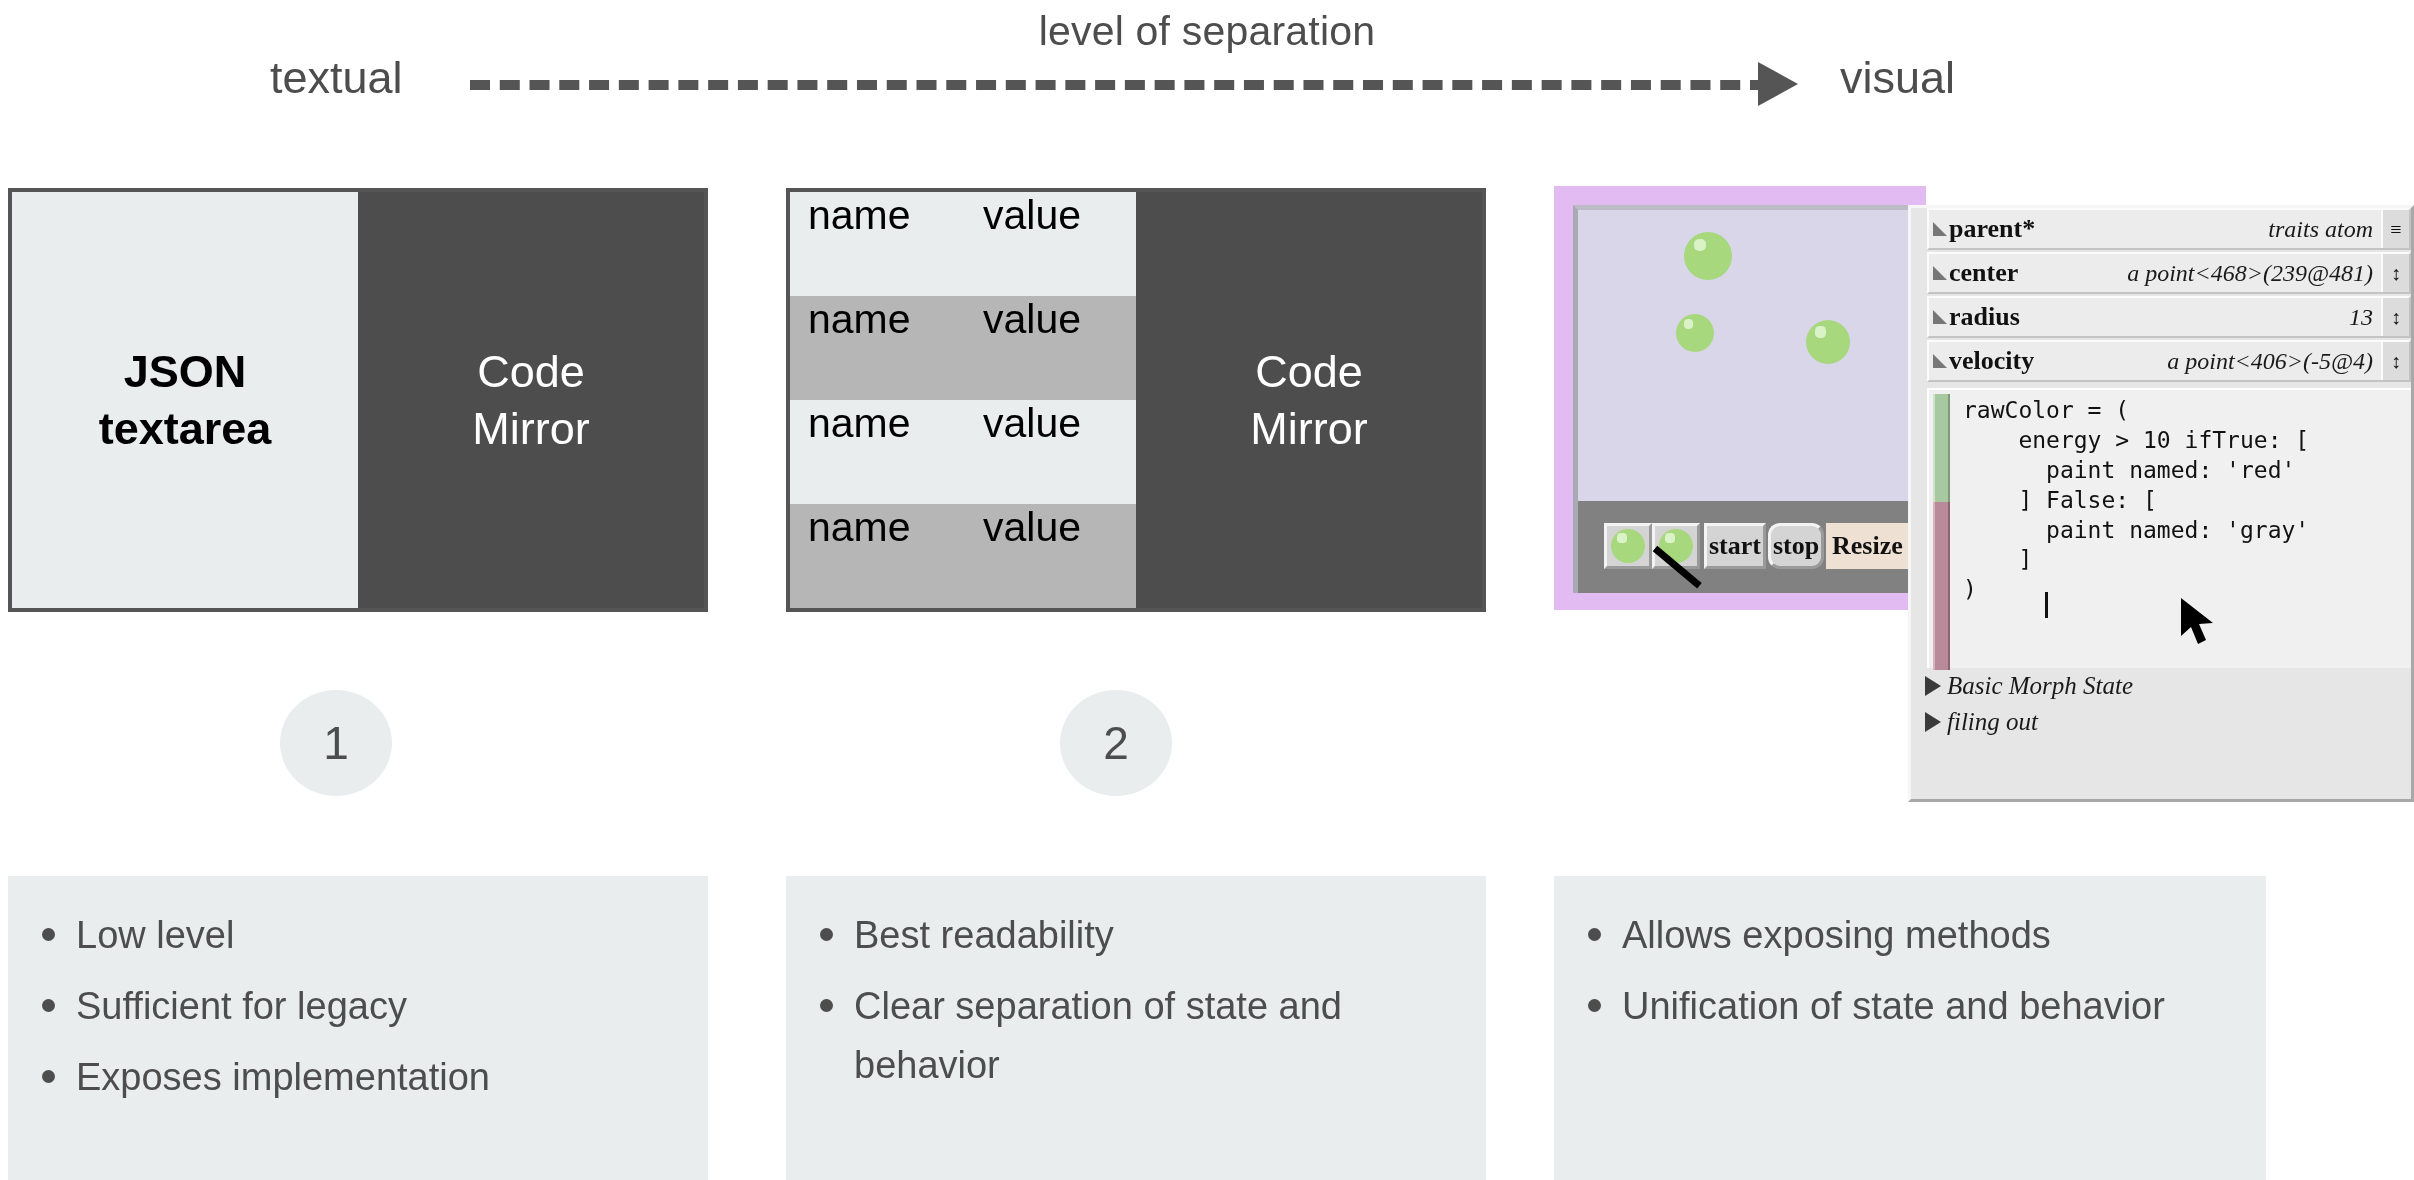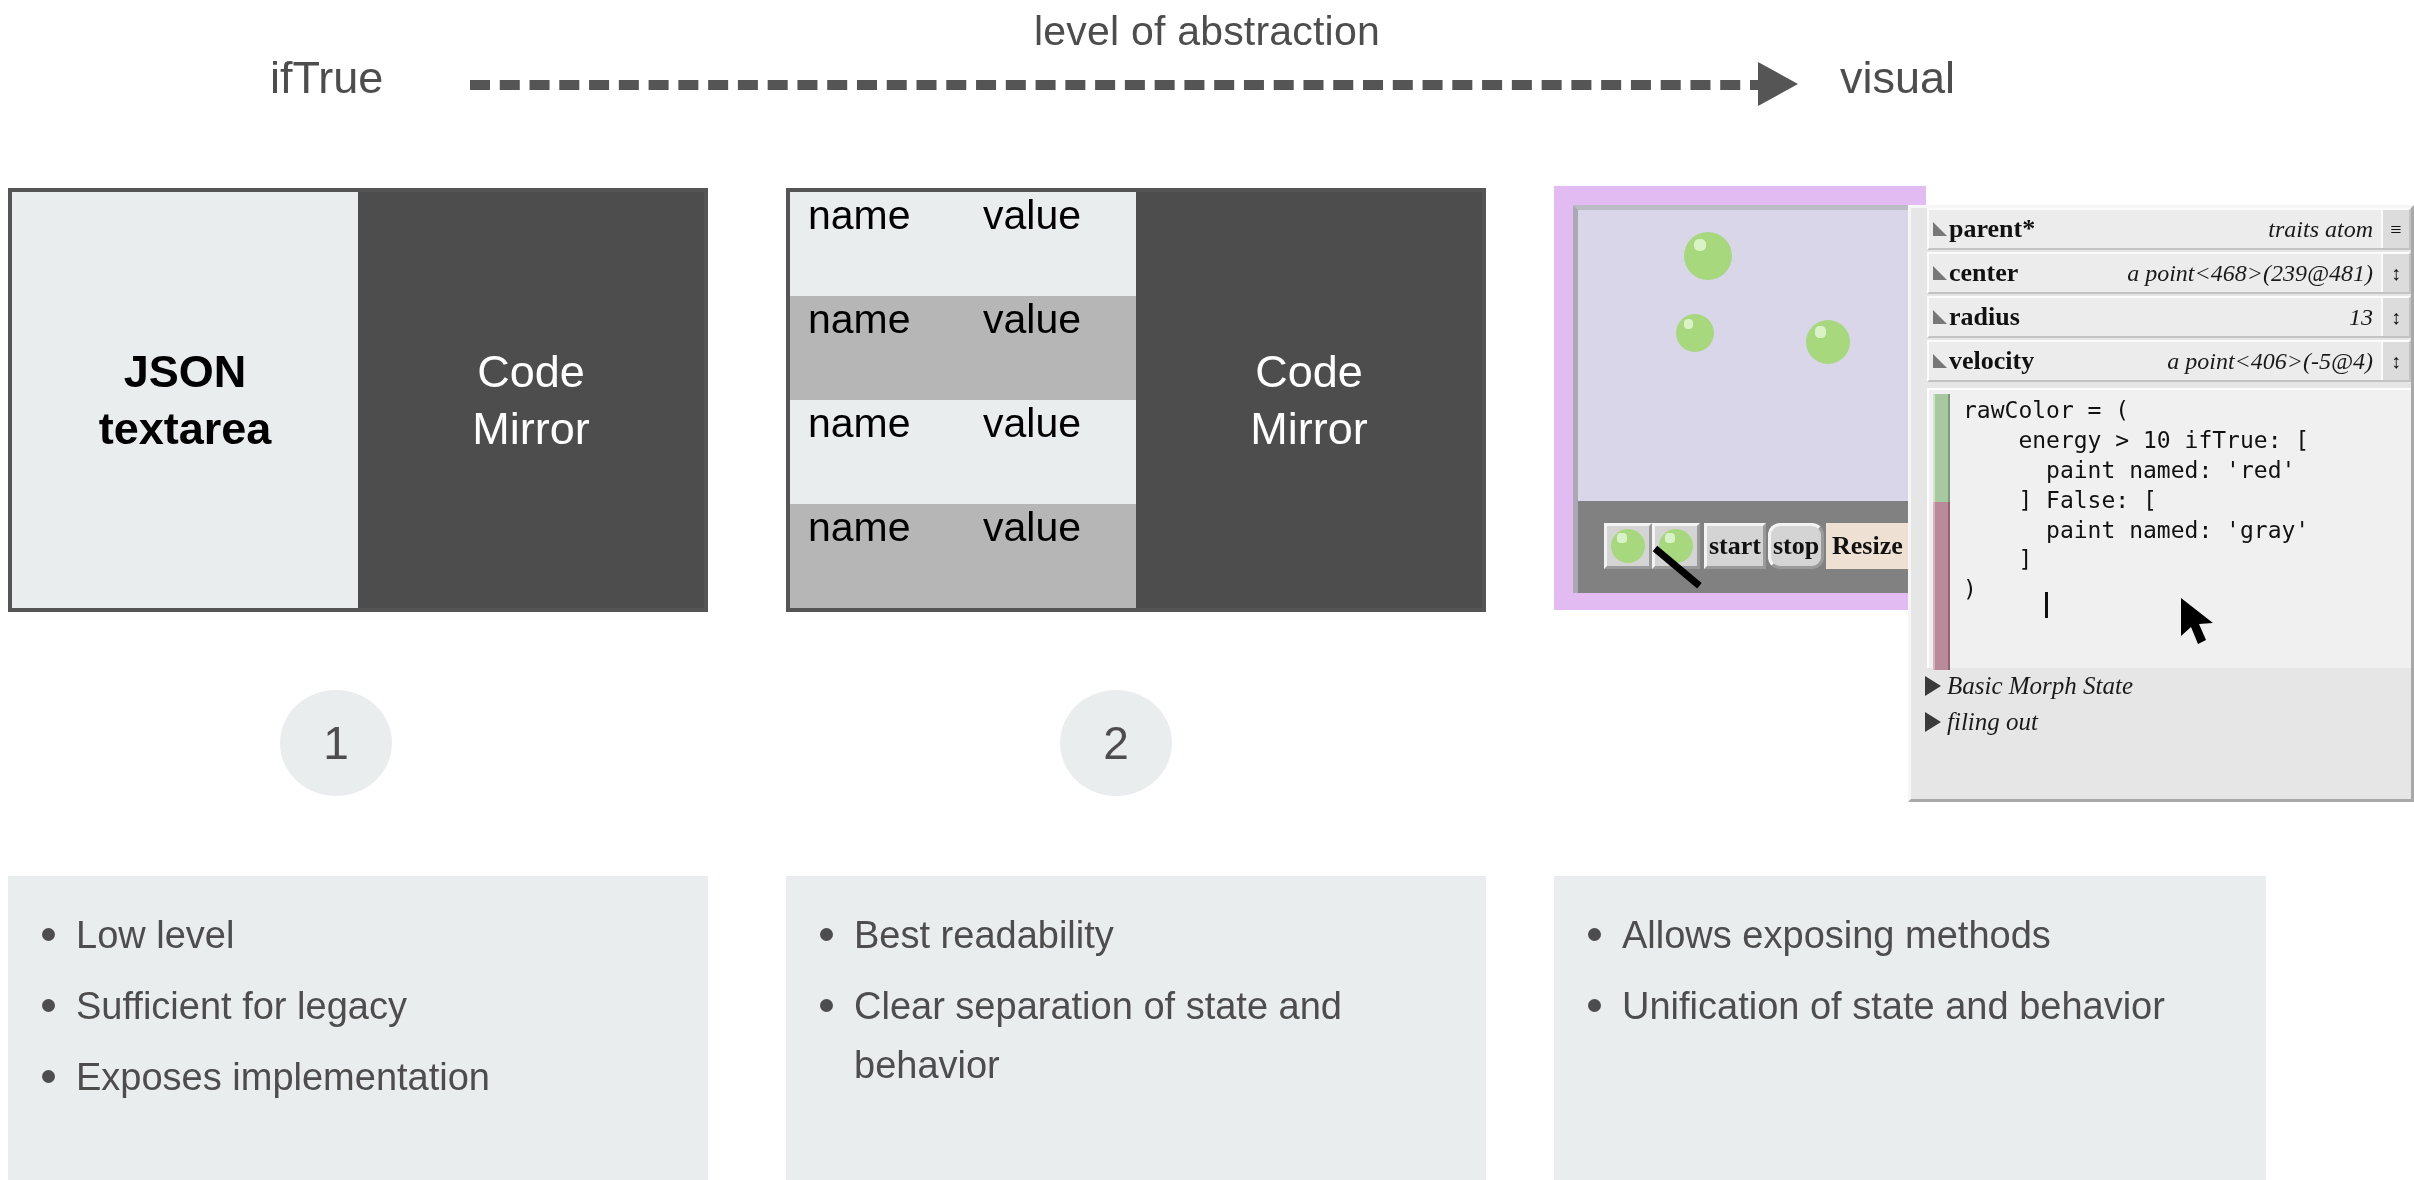--- a/index.html
+++ b/index.html
@@ -239,22 +239,22 @@
   }
   .bullets li::before{
     content:"";position:absolute;left:8px;top:22px;
     width:13px;height:13px;border-radius:50%;background:#4d4d4d;
   }
 </style>
 </head>
 <body>
 
 <div id="axis-header">
-  <div id="axis-title">level of abstraction</div>
-  <div id="axis-left-label">ifTrue</div>
+  <div id="axis-title">level of separation</div>
+  <div id="axis-left-label">textual</div>
   <div id="axis-line"></div>
   <div id="axis-arrow"></div>
   <div id="axis-right-label">visual</div>
 </div>
 
 <div class="panel" id="panel-1">
   <div class="panel-left" id="p1-left">
     <div>
       <div>JSON</div>
       <div>textarea</div>

